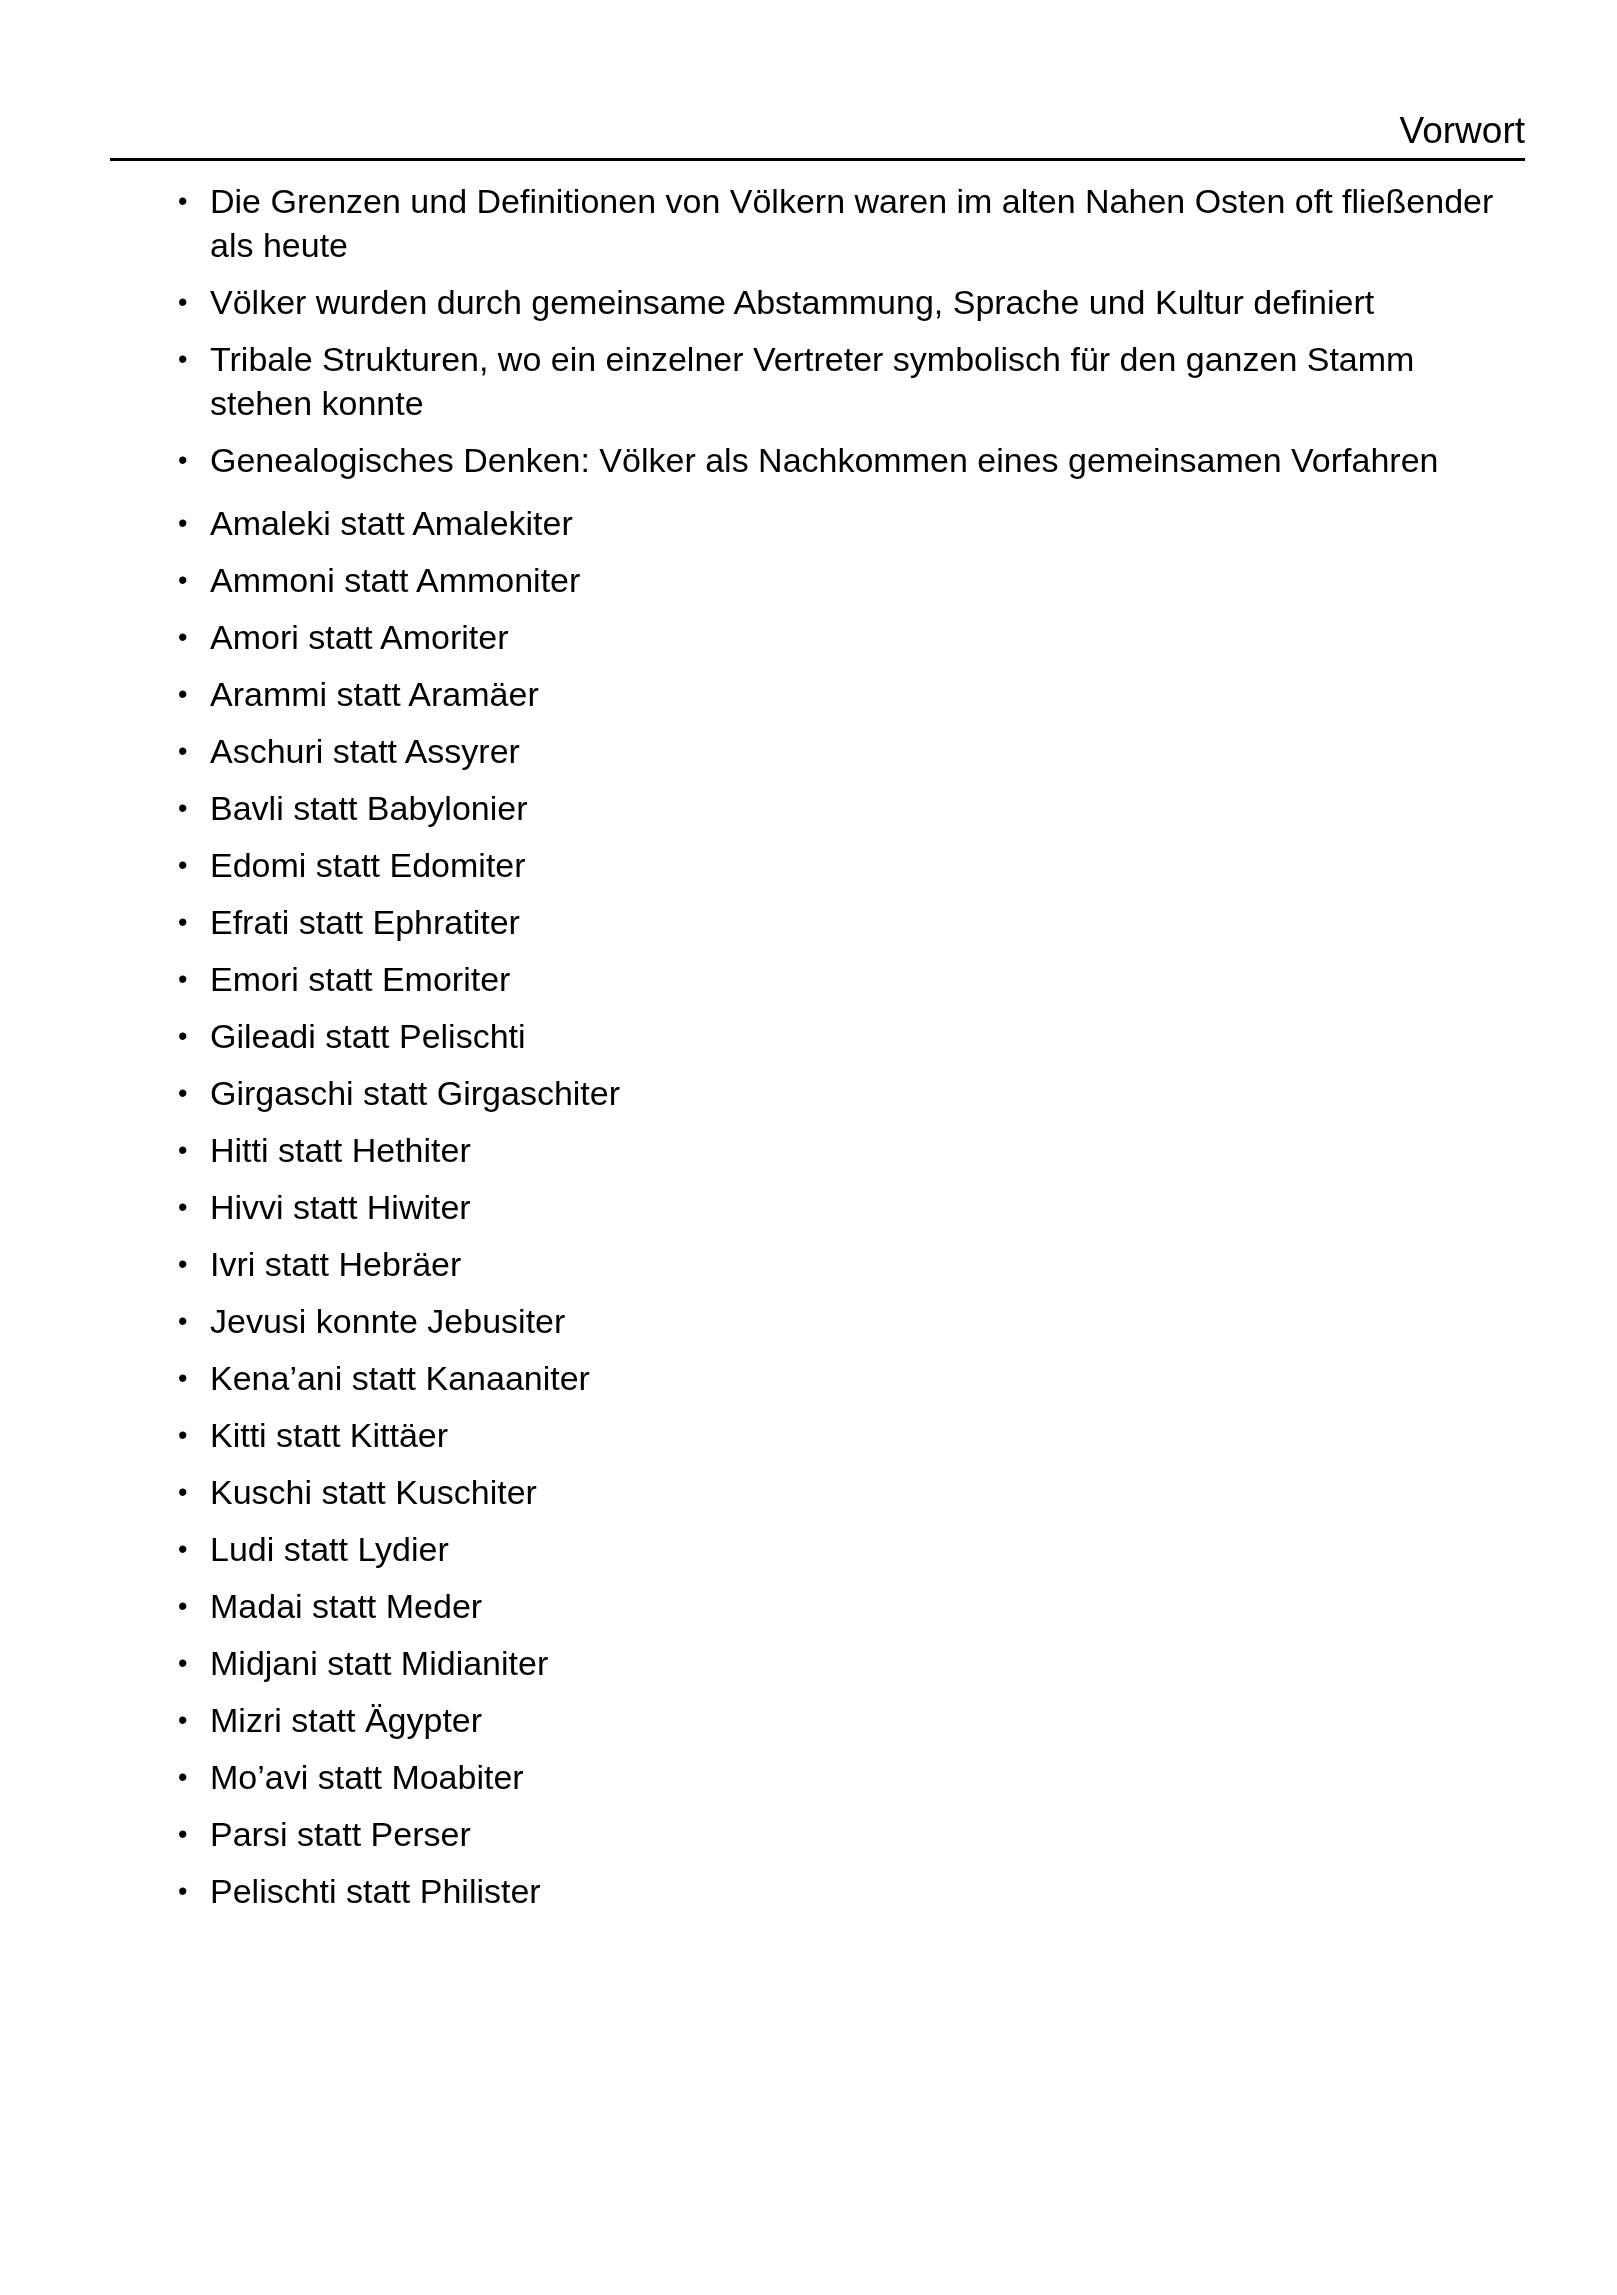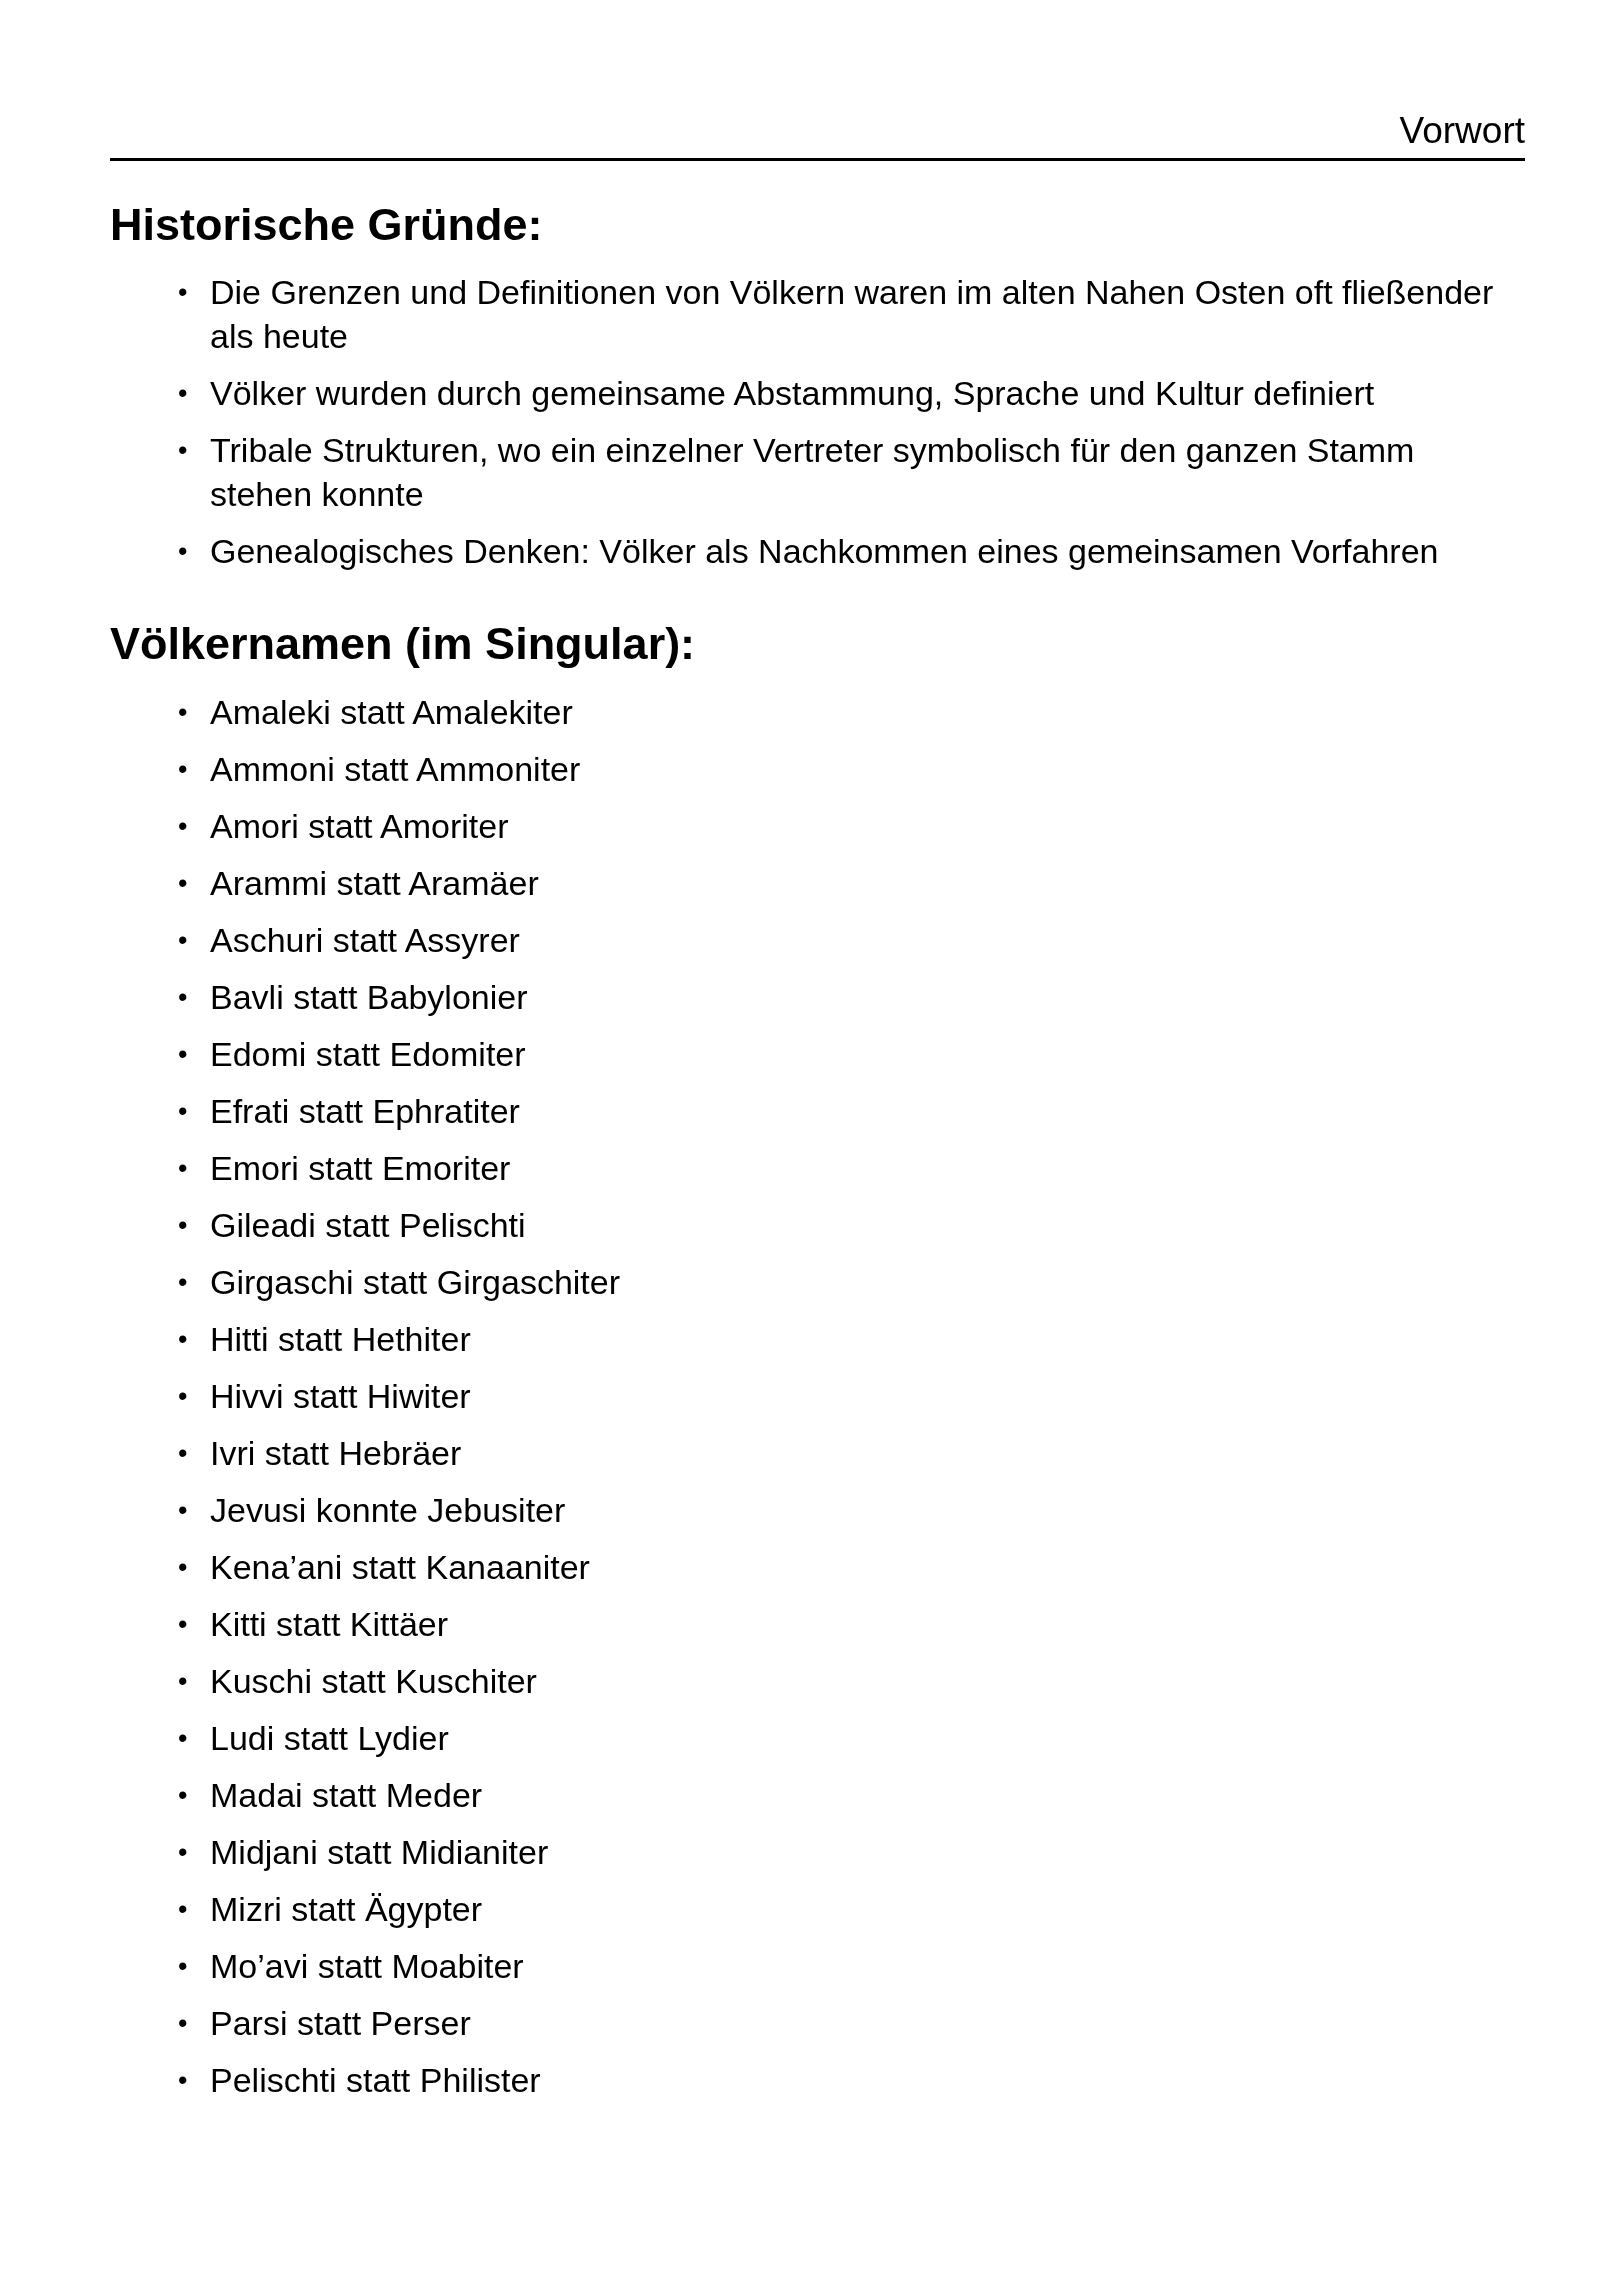--- a/index.html
+++ b/index.html
@@ -71,42 +71,40 @@
 <body>
 
 <div class="page">
   <div class="content">
 
     <div class="doc-header">
       <span>Vorwort</span>
     </div>
     <hr class="header-rule">
 
-    <div class="section-heading">Historische Gründe:</div>
 
     <ul class="blist">
       <li>
         <span class="marker">•</span>
         <span class="li-text">Die Grenzen und Definitionen von Völkern waren im alten Nahen Osten oft fließender als heute</span>
       </li>
       <li>
         <span class="marker">•</span>
         <span class="li-text">Völker wurden durch gemeinsame Abstammung, Sprache und Kultur definiert</span>
       </li>
       <li>
         <span class="marker">•</span>
         <span class="li-text">Tribale Strukturen, wo ein einzelner Vertreter symbolisch für den ganzen Stamm stehen konnte</span>
       </li>
       <li>
         <span class="marker">•</span>
         <span class="li-text">Genealogisches Denken: Völker als Nachkommen eines gemeinsamen Vorfahren</span>
       </li>
     </ul>
 
-    <div class="section-heading second">Völkernamen (im Singular):</div>
 
     <ul class="blist">
       <li>
         <span class="marker">•</span>
         <span class="li-text">Amaleki statt Amalekiter</span>
       </li>
       <li>
         <span class="marker">•</span>
         <span class="li-text">Ammoni statt Ammoniter</span>
       </li>

